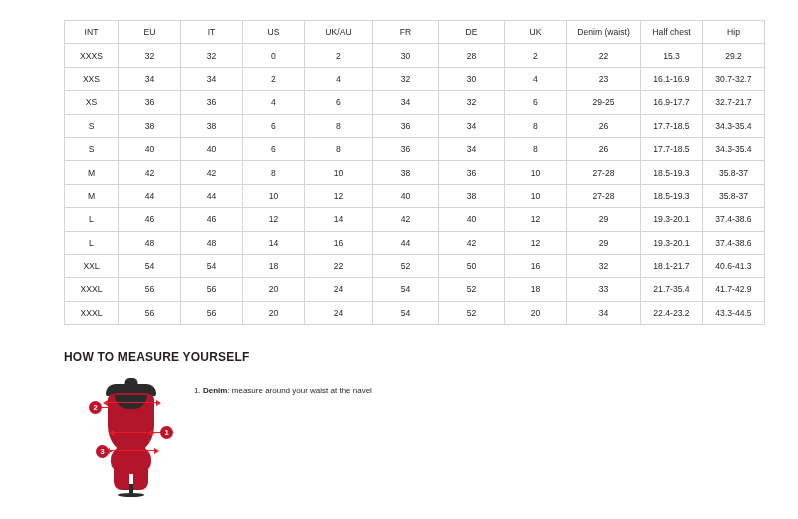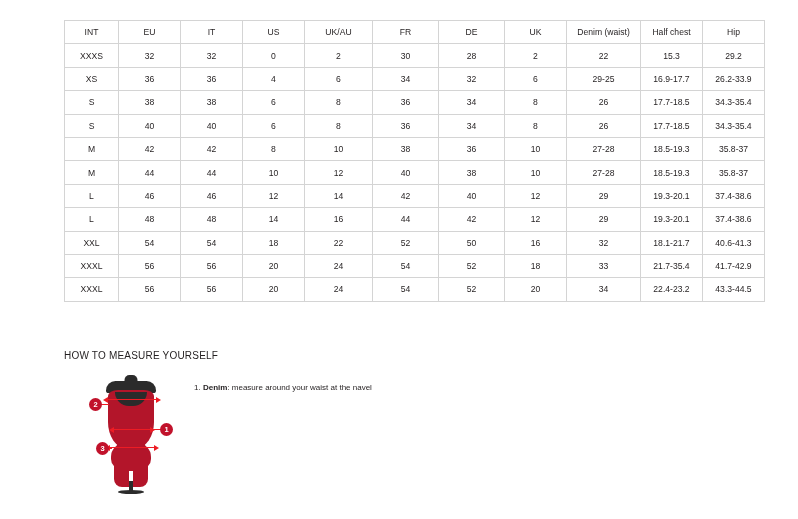--- a/index.html
+++ b/index.html
@@ -61,22 +61,22 @@
   table.size-table col.c10 { width: 62px; }
 
   
   .howto {
     position: absolute;
     left: 64px;
     top: 350px;
     width: 680px;
   }
   .howto-title {
-    font-size: 10px;
-    font-weight: normal;
+    font-size: 12px;
+    font-weight: bold;
     letter-spacing: 0.2px;
     color: #231f20;
     margin-bottom: 10px;
   }
   .howto-body {
     position: relative;
     display: flex;
     align-items: flex-start;
   }
   .figure-col {
@@ -300,31 +300,44 @@
           <td>0</td>
           <td>2</td>
           <td>30</td>
           <td>28</td>
           <td>2</td>
           <td>22</td>
           <td>15.3</td>
           <td>29.2</td>
         </tr>
         <tr>
+          <td>XXS</td>
+          <td>34</td>
+          <td>34</td>
+          <td>2</td>
+          <td>4</td>
+          <td>32</td>
+          <td>30</td>
+          <td>4</td>
+          <td>23</td>
+          <td>16.1-16.9</td>
+          <td>30.7-32.7</td>
+        </tr>
+        <tr>
           <td>XS</td>
           <td>36</td>
           <td>36</td>
           <td>4</td>
           <td>6</td>
           <td>34</td>
           <td>32</td>
           <td>6</td>
           <td>29-25</td>
           <td>16.9-17.7</td>
-          <td>26.2-33.9</td>
+          <td>32.7-21.7</td>
         </tr>
         <tr>
           <td>S</td>
           <td>38</td>
           <td>38</td>
           <td>6</td>
           <td>8</td>
           <td>36</td>
           <td>34</td>
           <td>8</td>

